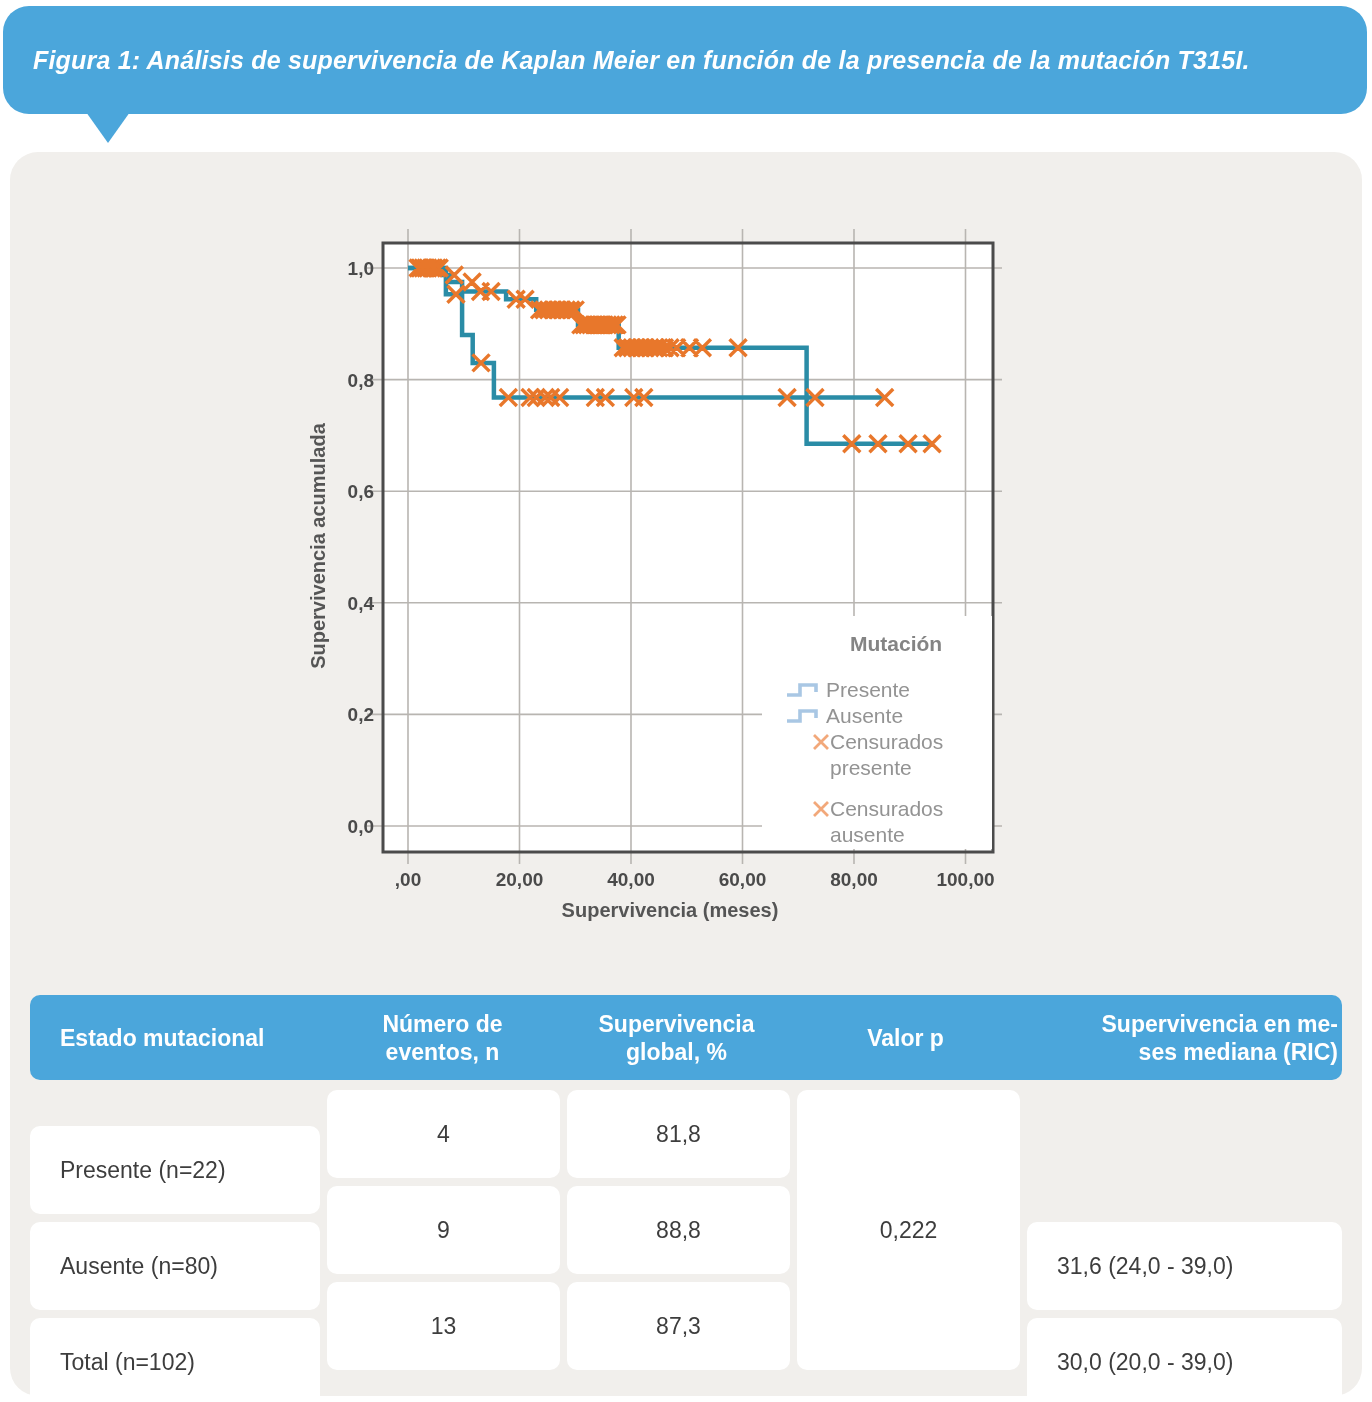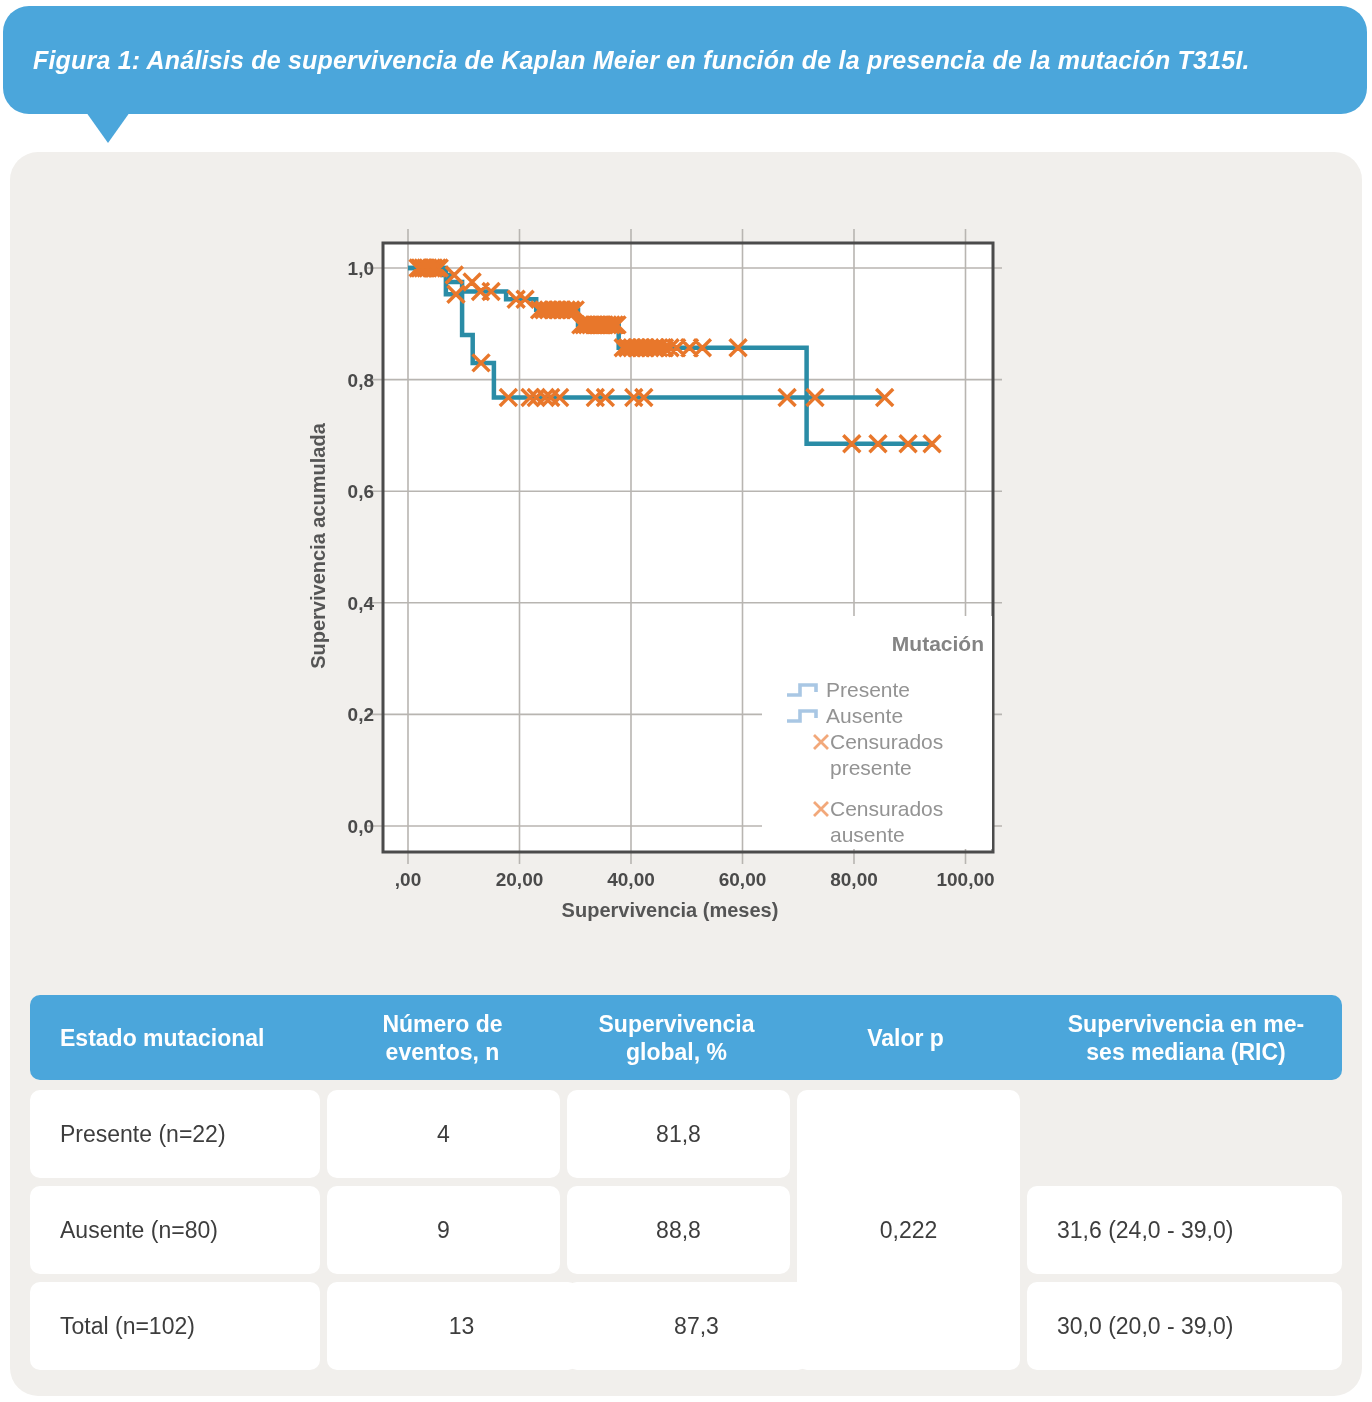--- a/index.html
+++ b/index.html
@@ -39,52 +39,52 @@
   #chart{position:absolute;left:0;top:0;pointer-events:none;
          font-family:"Liberation Sans",sans-serif;}
 
   .axis-title-x{position:absolute;left:470px;top:899px;width:400px;text-align:center;
                 font-weight:bold;font-size:20px;color:var(--axis-text);}
   .axis-title-y{position:absolute;left:318px;top:546px;transform:translate(-50%,-50%) rotate(-90deg);
                 font-weight:bold;font-size:20px;color:var(--axis-text);white-space:nowrap;}
 
   
   .legend{position:absolute;left:762px;top:616px;width:230px;height:233px;background:#ffffff;}
-  .legend-title{margin:16px 8px 0 88px;font-size:21px;font-weight:bold;color:#848484;text-align:right;}
+  .legend-title{margin:16px 16px 0 88px;font-size:21px;font-weight:bold;color:#848484;}
   .lg-item{display:flex;align-items:flex-start;margin-top:0;}
   .lg-item.first{margin-top:21px;}
   .lg-item.gap{margin-top:15px;}
   .lg-ic{flex:0 0 64px;display:flex;align-items:center;height:26px;}
   .lg-ic svg{margin-left:24px;}
   .lg-ic.xic svg{margin-left:50px;}
   .lg-label{font-size:21px;line-height:26px;color:var(--legend-text);width:140px;}
 
   
   .t-header{position:absolute;left:30px;top:995px;width:1312px;height:85px;
             background:var(--blue);border-radius:10px;display:grid;
             grid-template-columns:290px 233px 223px 223px 315px;column-gap:6px;
             align-items:center;color:#ffffff;font-weight:bold;font-size:23px;line-height:28px;}
   .th{text-align:center;white-space:pre-line;}
   .th.l1{text-align:left;padding-left:30px;}
-  .th.l5{text-align:center;padding-left:11px;}
+  .th.l5{text-align:right;padding-left:11px;}
 
   .cell{position:absolute;background:#ffffff;border-radius:10px;display:flex;
         align-items:center;font-size:23px;color:var(--table-text);}
   .cell.center{justify-content:center;}
-  .cell.left{padding-left:30px;box-sizing:border-box;}
+  .cell.left{padding-left:30px;box-sizing:border-box;margin-top:36px;}
   
   .c1{left:30px;width:290px;}
   .c2{left:327px;width:233px;}
   .c3{left:567px;width:223px;}
   .c4{left:797px;width:223px;}
   .c5{left:1027px;width:315px;}
   
   .r1{top:1090px;height:88px;}
   .r2{top:1186px;height:88px;}
-  .r3{top:1282px;height:88px;padding-left:18px;}
+  .r3{top:1282px;height:88px;}
   .rp{top:1090px;height:280px;}
 </style>
 </head>
 <body>
 
 <div id="root">
 
   <div class="banner">
     <div class="banner-text">Figura 1: Análisis de supervivencia de Kaplan Meier en función de la presencia de la mutación T315I.</div>
   </div>

